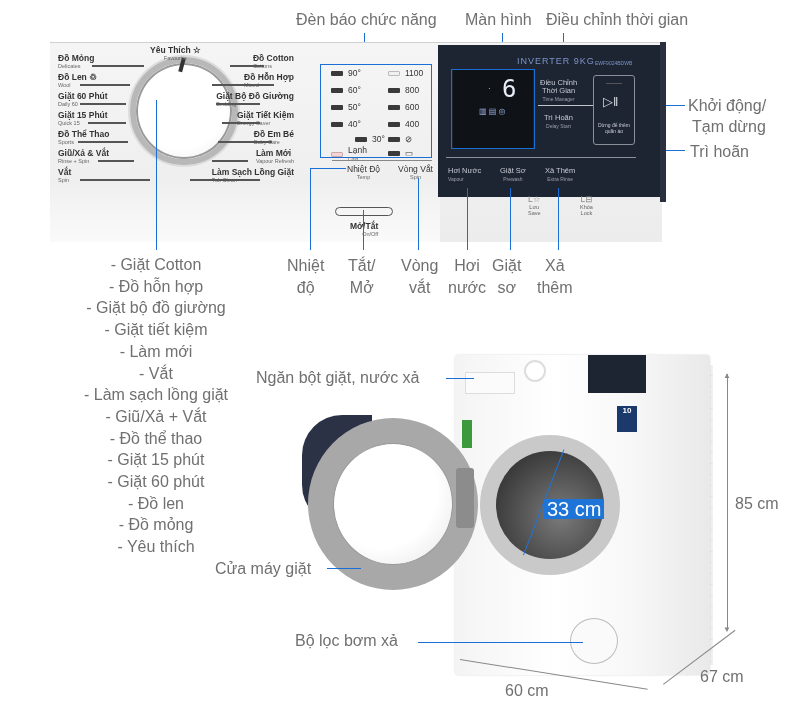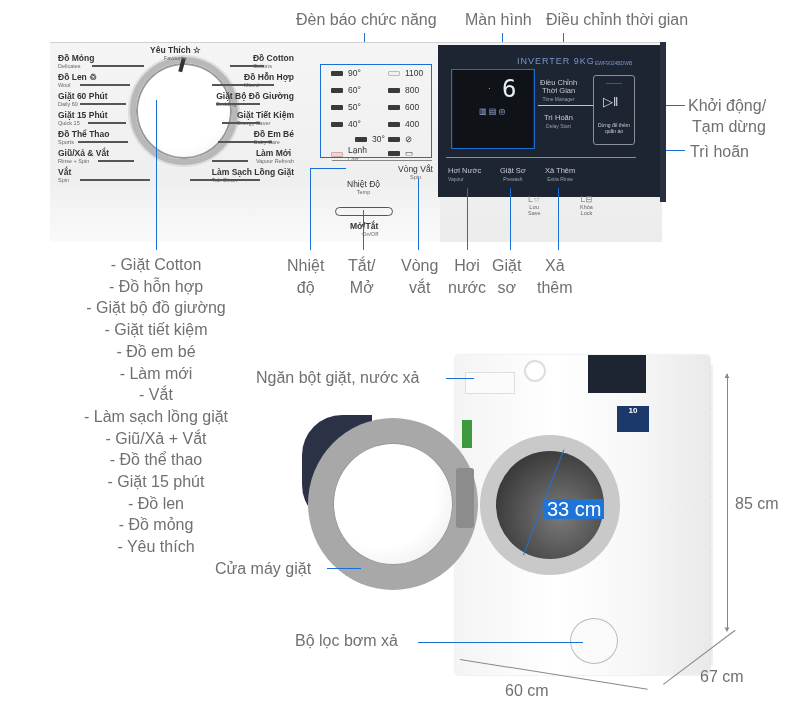--- a/index.html
+++ b/index.html
@@ -36,21 +36,21 @@
   #washer-side { left: 645px; top: 365px; width: 68px; height: 300px; background: repeating-linear-gradient(#f1f1f1 0 10px, #e6e6e6 10px 11px); }
   #washer-top-panel { left: 588px; top: 355px; width: 58px; height: 38px; background: #1d2432; }
   #drum-outer { left: 480px; top: 435px; width: 140px; height: 140px; border-radius: 50%; background: #c9c9c9; }
   #drum-inner { left: 496px; top: 451px; width: 108px; height: 108px; border-radius: 50%; background: radial-gradient(circle at 60% 60%, #7a7a7a, #3e3e3e 70%, #2a2a2a); }
   #door-back { left: 302px; top: 415px; width: 70px; height: 110px; background: #2b3246; border-radius: 40px 0 0 40px; }
   #door-ring { left: 308px; top: 418px; width: 170px; height: 172px; border-radius: 50%; background: #a8a8a8; }
   #door-glass { left: 333px; top: 443px; width: 120px; height: 122px; border-radius: 50%; background: radial-gradient(circle at 40% 40%, #ffffff 55%, #e4e4e4 100%); border: 1px solid #999; }
   #hinge { left: 456px; top: 468px; width: 18px; height: 60px; background: #8c8c8c; border-radius: 3px; }
   #filter { left: 570px; top: 618px; width: 48px; height: 46px; border-radius: 50%; border: 1px solid #bbb; background: #fafafa; }
   #energy-label { left: 462px; top: 420px; width: 10px; height: 28px; background: #3c9a3c; }
-  #warranty { left: 617px; top: 406px; width: 32px; height: 26px; background: #1b3a6b; color: #fff; font-size: 8px; font-weight: bold; text-align: center; line-height: 10px; }
+  #warranty { left: 617px; top: 406px; width: 20px; height: 26px; background: #1b3a6b; color: #fff; font-size: 8px; font-weight: bold; text-align: center; line-height: 10px; }
   #dim33 { left: 544px; top: 499px; background: #1f74d8; color: #fff; font-size: 20px; padding: 0 3px; line-height: 20px; font-weight: 300; }
   .arrow { position: absolute; background: #888; height: 1px; transform-origin: 0 0; }
 </style>
 </head>
 <body>
 
 <div class="lbl" style="left:296px;top:9px;">Đèn báo chức năng</div>
 <div class="lbl" style="left:465px;top:9px;">Màn hình</div>
 <div class="lbl" style="left:546px;top:9px;">Điều chỉnh thời gian</div>
 <div class="lead" style="left:364px;top:33px;width:1px;height:33px;"></div>
@@ -149,21 +149,21 @@
 <div class="led-row" style="left:388px;top:134px;">
     <span class="led"></span>
     <span>⊘</span>
   </div>
 <div class="led-row" style="left:388px;top:148px;">
     <span class="led"></span>
     <span>▭</span>
   </div>
 
 <div class="abs" style="left:332px;top:160px;width:100px;height:1px;background:#888;"></div>
-<div class="prog" style="left:347px;top:165px;text-align:center;font-weight:normal;margin-top:15px;"><span>Nhiệt Độ</span><small>Temp</small></div>
+<div class="prog" style="left:347px;top:165px;text-align:center;font-weight:normal;"><span>Nhiệt Độ</span><small>Temp</small></div>
 <div class="prog" style="left:398px;top:165px;text-align:center;font-weight:normal;"><span>Vòng Vắt</span><small>Spin</small></div>
 
 <div class="abs" style="left:335px;top:207px;width:58px;height:9px;border:1.5px solid #555;border-radius:5px;"></div>
 <div class="prog" style="left:350px;top:222px;text-align:right;"><span>Mở/Tắt</span><small>On/Off</small></div>
 
 <div id="dark-panel" class="abs"></div>
 <div id="dark-panel-edge" class="abs"></div>
 <div class="dk" style="left:517px;top:57px;font-size:9px;color:#7d93c8;letter-spacing:1px;">INVERTER 9KG</div>
 <div class="dk" style="left:595px;top:59px;font-size:5px;color:#7d93c8;">EWF9024BDWB</div>
 <div id="display" class="abs"></div>
@@ -203,27 +203,27 @@
 <div class="lbl" style="left:401px;top:255px;text-align:center;"><span>Vòng</span><br><span>vắt</span></div>
 <div class="lbl" style="left:448px;top:255px;text-align:center;"><span>Hơi</span><br><span>nước</span></div>
 <div class="lbl" style="left:492px;top:255px;text-align:center;"><span>Giặt</span><br><span>sơ</span></div>
 <div class="lbl" style="left:537px;top:255px;text-align:center;"><span>Xả</span><br><span>thêm</span></div>
 
 <div class="abs" style="left:40px;top:254px;width:232px;text-align:center;font-size:16px;line-height:21.7px;color:#707070;font-weight:300;">
   <div>- Giặt Cotton</div>
   <div>- Đồ hỗn hợp</div>
   <div>- Giặt bộ đồ giường</div>
   <div>- Giặt tiết kiệm</div>
-  <div>- Đồ em bé</div>
   <div>- Làm mới</div>
   <div>- Vắt</div>
   <div>- Làm sạch lồng giặt</div>
   <div>- Giũ/Xả + Vắt</div>
   <div>- Đồ thể thao</div>
   <div>- Giặt 15 phút</div>
+  <div>- Giặt 60 phút</div>
   <div>- Đồ len</div>
   <div>- Đồ mỏng</div>
   <div>- Yêu thích</div>
 </div>
 
 <div id="washer-side" class="abs"></div>
 <div id="washer-body" class="abs"></div>
 <div id="washer-top-panel" class="abs"></div>
 <div class="abs" style="left:465px;top:372px;width:50px;height:22px;border:1px solid #ddd;background:#fbfbfb;"></div>
 <div class="abs" style="left:524px;top:360px;width:22px;height:22px;border-radius:50%;background:#fff;border:2px solid #ddd;"></div>

